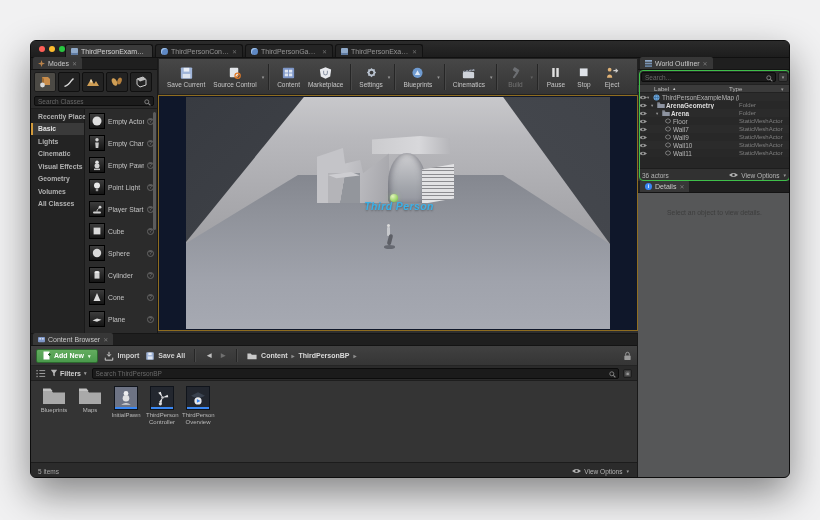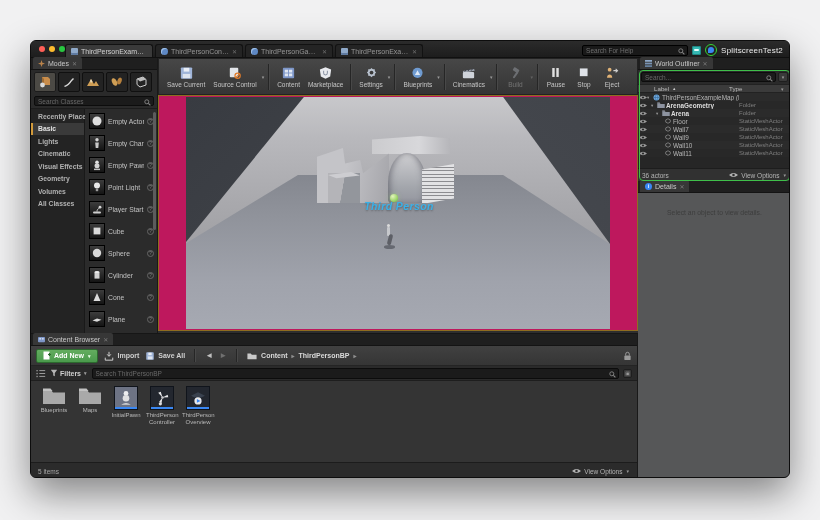--- a/index.html
+++ b/index.html
@@ -40,21 +40,21 @@
   .mtoolbar{position:absolute;left:127px;top:17px;width:480px;height:37px;background:linear-gradient(#474747,#353535);
     border:1px solid #222;display:flex;align-items:center;padding:0 4px;font-size:6.5px;color:#c6c6c6;}
   .tgroup{display:flex;align-items:center;}
   .tbtn{display:flex;flex-direction:column;align-items:center;gap:1px;padding:2px 4px;min-width:28px;}
   .tbtn .ic{height:15px;display:flex;align-items:center;}
   .tbtn .tl2{white-space:nowrap;}
   .caret{font-size:5px;color:#9a9a9a;margin:0 1px;align-self:center;}
   .tsep{width:0;height:26px;border-left:1px solid #262626;border-right:1px solid #484848;margin:0 3px;}
   .dim{opacity:.4;}
   
-  .viewport{position:absolute;left:127px;top:54px;width:480px;height:236px;background:#be185d;border:1px solid var(--viewport-border-yellow);}
+  .viewport{position:absolute;left:127px;top:54px;width:480px;height:236px;background:#0f172a;border:1px solid var(--viewport-border-yellow);}
   .render{position:absolute;left:27px;top:1px;width:424px;height:232px;overflow:hidden;background:#9ea1aa;}
   .layer{position:absolute;inset:0;}
   .wallband{background:linear-gradient(180deg,#c8c8cb 0%,#b8b8bc 18%,#a9a9ad 45%,#a2a2a6 60%);}
   .floor{background:linear-gradient(180deg,#83868e 32%,#8f929a 50%,#a0a3ac 80%,#a6a9b2 100%);
     clip-path:polygon(0% 63%,26.4% 33.6%,74.8% 33.6%,100% 63.4%,100% 100%,0% 100%);}
   .wallL{background:linear-gradient(135deg,#383b41,#4a4d53);clip-path:polygon(0% 0%,27.8% 0%,0% 62.5%);}
   .wallR{background:linear-gradient(225deg,#41444a,#4c4f55);clip-path:polygon(74.8% 0%,100% 0%,100% 63.4%);}
   .s-platform{position:absolute;left:186px;top:39px;width:78px;height:18px;background:linear-gradient(90deg,#cbcbce,#d8d8db 60%,#b6b6ba);
     clip-path:polygon(0 20%,62% 0,100% 14%,100% 100%,0 100%);}
   .s-zig{position:absolute;left:131px;top:51px;width:72px;height:55px;background:linear-gradient(100deg,#c4c4c8 40%,#a4a4a9);
@@ -177,36 +177,20 @@
           <span class="tabicon bp"></span>
           <span class="lbl">ThirdPersonGameMode</span>
           <span class="x">✕</span>
         </div>
         <div class="tab">
           <span class="tabicon map"></span>
           <span class="lbl">ThirdPersonExampleMap</span>
           <span class="x">✕</span>
         </div>
       </div>
-      <div class="tb-right">
-        <div class="help-box">
-          <input type="text" placeholder="Search For Help" style="">
-          <span class="magwrap">
-            <svg width="7" height="7" viewBox="0 0 8 8">
-                <circle cx="3.2" cy="3.2" r="2.3" fill="none" stroke="#8a8a8a" stroke-width="1"></circle>
-                <line x1="5" y1="5" x2="7.3" y2="7.3" stroke="#8a8a8a" stroke-width="1.2"></line>
-              </svg>
-          </span>
-        </div>
-        <span class="chaticon"></span>
-        <span class="ringicon">
-            <i></i>
-          </span>
-        <span class="wintitle">SplitscreenTest2</span>
-      </div>
     </div>
 
     <div class="mtoolbar">
       <div class="tgroup">
         <div class="tbtn">
           <span class="ic">
             <svg width="15" height="14" viewBox="0 0 16 14">
                 <rect x="2" y="1" width="12" height="12" rx="1" fill="#9fb4d8"></rect>
                 <rect x="5" y="1.5" width="6" height="4" fill="#e9eef6"></rect>
                 <rect x="4" y="8" width="8" height="4.5" fill="#dde4ef"></rect>

